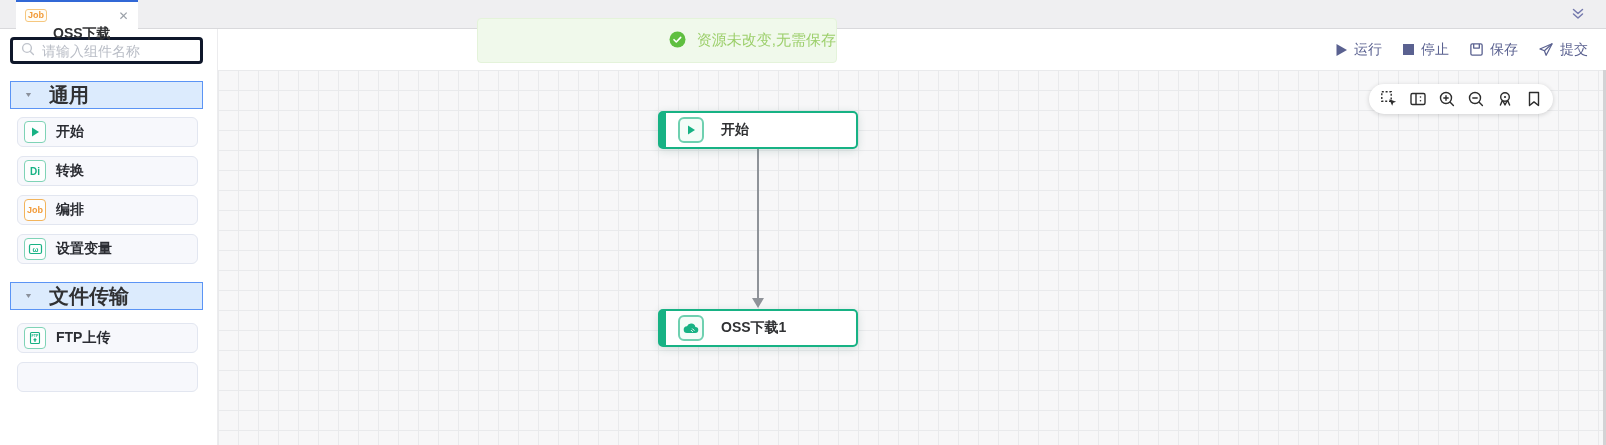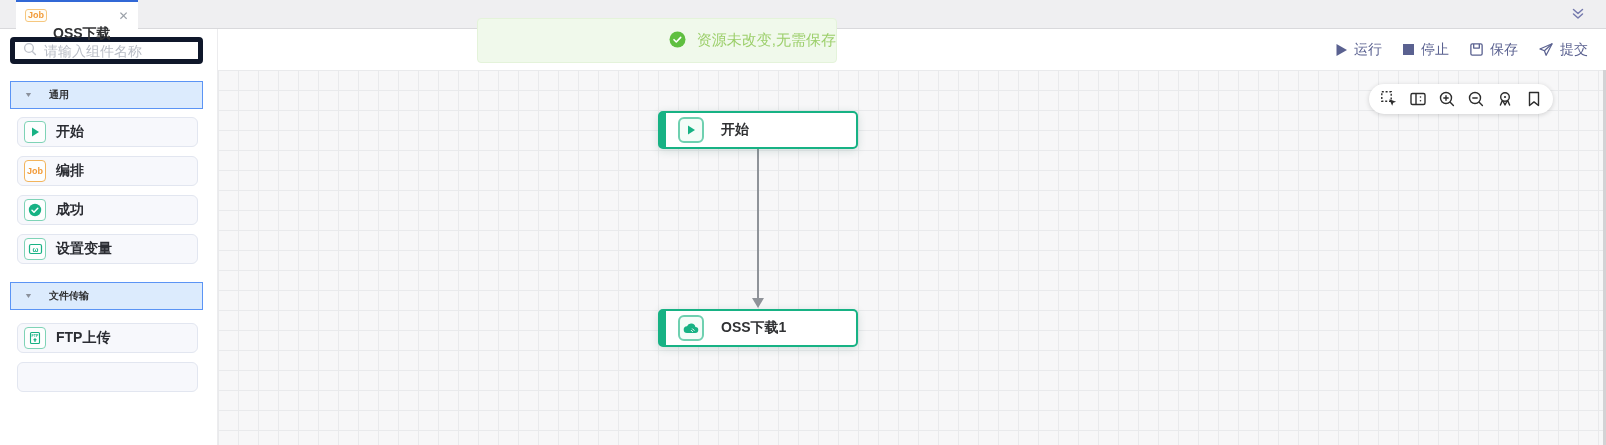--- a/index.html
+++ b/index.html
@@ -11,29 +11,29 @@
   .tab { position:absolute; left:16px; top:0; height:29px; min-width:102px; background:#fff; border-top:2px solid #3168d6;
          display:flex; align-items:center; gap:6px; padding:0 9px; cursor:pointer; }
   .tab-badge { font-size:9px; line-height:11px; color:#f29b38; border:1px solid #f6c77f; border-radius:3px; padding:0 2px; background:#fffdf6; font-weight:bold; }
   .tab-title { font-weight:bold; font-size:14px; color:#303133;margin-top:36px; }
   .tab-close { color:#9aa0a8; font-size:12px; margin-left:2px; cursor:pointer; }
   .collapse-btn { position:absolute; right:18px; top:6px; width:20px; height:18px; display:flex; align-items:center; justify-content:center; cursor:pointer; }
 
   
   .body { display:flex; height:416px; }
   .sidebar { width:218px; background:#fff; border-right:1px solid #ececee; padding:8px 0 0 0; overflow:hidden; }
-  .search-box { margin:0 14px 0 10px; width:193px; height:27px; border:5px solid #0f172a; border-radius:4px;
+  .search-box { margin:0 14px 0 10px; width:193px; height:27px; border:3px solid #0f172a; border-radius:4px;
                 display:flex; align-items:center; padding:0 8px; gap:7px; background:#fff; }
   .search-box input { border:none; outline:none; width:150px; font-size:14px; color:#303133; background:transparent; font-family:inherit; }
   .search-box input::placeholder { color:#b9bdc6; }
   .group-header { margin:17px 14px 0 10px; width:193px; height:28px; background:#dcebfd; border:1px solid #5b94f5;
                   display:flex; align-items:center; gap:16px; padding-left:13px; cursor:pointer; }
   .group-header.second { margin-top:18px; }
   .caret { font-size:9px; color:#8b919c; transform:scaleY(.8); }
-  .group-label { font-weight:bold; font-size:10px; color:#303133; }
+  .group-label { font-weight:bold; font-size:20px; color:#303133; }
   .comp-item { margin:9px 14px 0 17px; width:181px; height:30px; background:#f7f8fc; border:1px solid #e2e6f0; border-radius:6px;
                display:flex; align-items:center; gap:10px; padding-left:6px; cursor:grab; }
   .comp-item.first { margin-top:8px; }
   .comp-item.ftp { margin-top:13px; }
   .comp-item.partial { margin-top:9px; }
   .comp-label { font-weight:bold; font-size:14px; color:#2b2d33; }
   .icon-box { width:22px; height:22px; border:1px solid #7ed3b6; border-radius:4px; background:#fdfefe;
               display:flex; align-items:center; justify-content:center; flex:none; }
   .icon-box.orange { border-color:#f2b45c; }
   .icon-text-green { color:#17b284; font-weight:bold; font-size:10px; }
@@ -120,37 +120,34 @@
 
       <div class="comp-item first">
         <span class="icon-box">
           <svg width="12" height="12" viewBox="0 0 12 12">
               <path d="M3 1.5l7 4.5-7 4.5z" fill="#17b284"></path>
             </svg>
         </span>
         <span class="comp-label">开始</span>
       </div>
 
+      <div class="comp-item">
+        <span class="icon-box">
+          <span class="icon-text-green">Di</span>
+        </span>
+        <span class="comp-label">转换</span>
+      </div>
 
       <div class="comp-item">
         <span class="icon-box orange">
           <span class="icon-text-orange">Job</span>
         </span>
         <span class="comp-label">编排</span>
       </div>
 
-      <div class="comp-item">
-        <span class="icon-box">
-          <svg width="14" height="14" viewBox="0 0 14 14">
-              <circle cx="7" cy="7" r="6.2" fill="#17b284"></circle>
-              <path d="M4 7.2l2 2 3.8-4" stroke="#fff" stroke-width="1.5" fill="none" stroke-linecap="round" stroke-linejoin="round"></path>
-            </svg>
-        </span>
-        <span class="comp-label">成功</span>
-      </div>
 
 
       <div class="comp-item">
         <span class="icon-box">
           <svg width="15" height="14" viewBox="0 0 15 14" fill="none" stroke="#17b284" stroke-width="1.2">
               <rect x="1.5" y="2.5" width="12" height="9" rx="1.5"></rect>
               <text x="7.5" y="9.6" text-anchor="middle" font-size="7" font-weight="bold" fill="#17b284" stroke="none">ω</text>
             </svg>
         </span>
         <span class="comp-label">设置变量</span>

